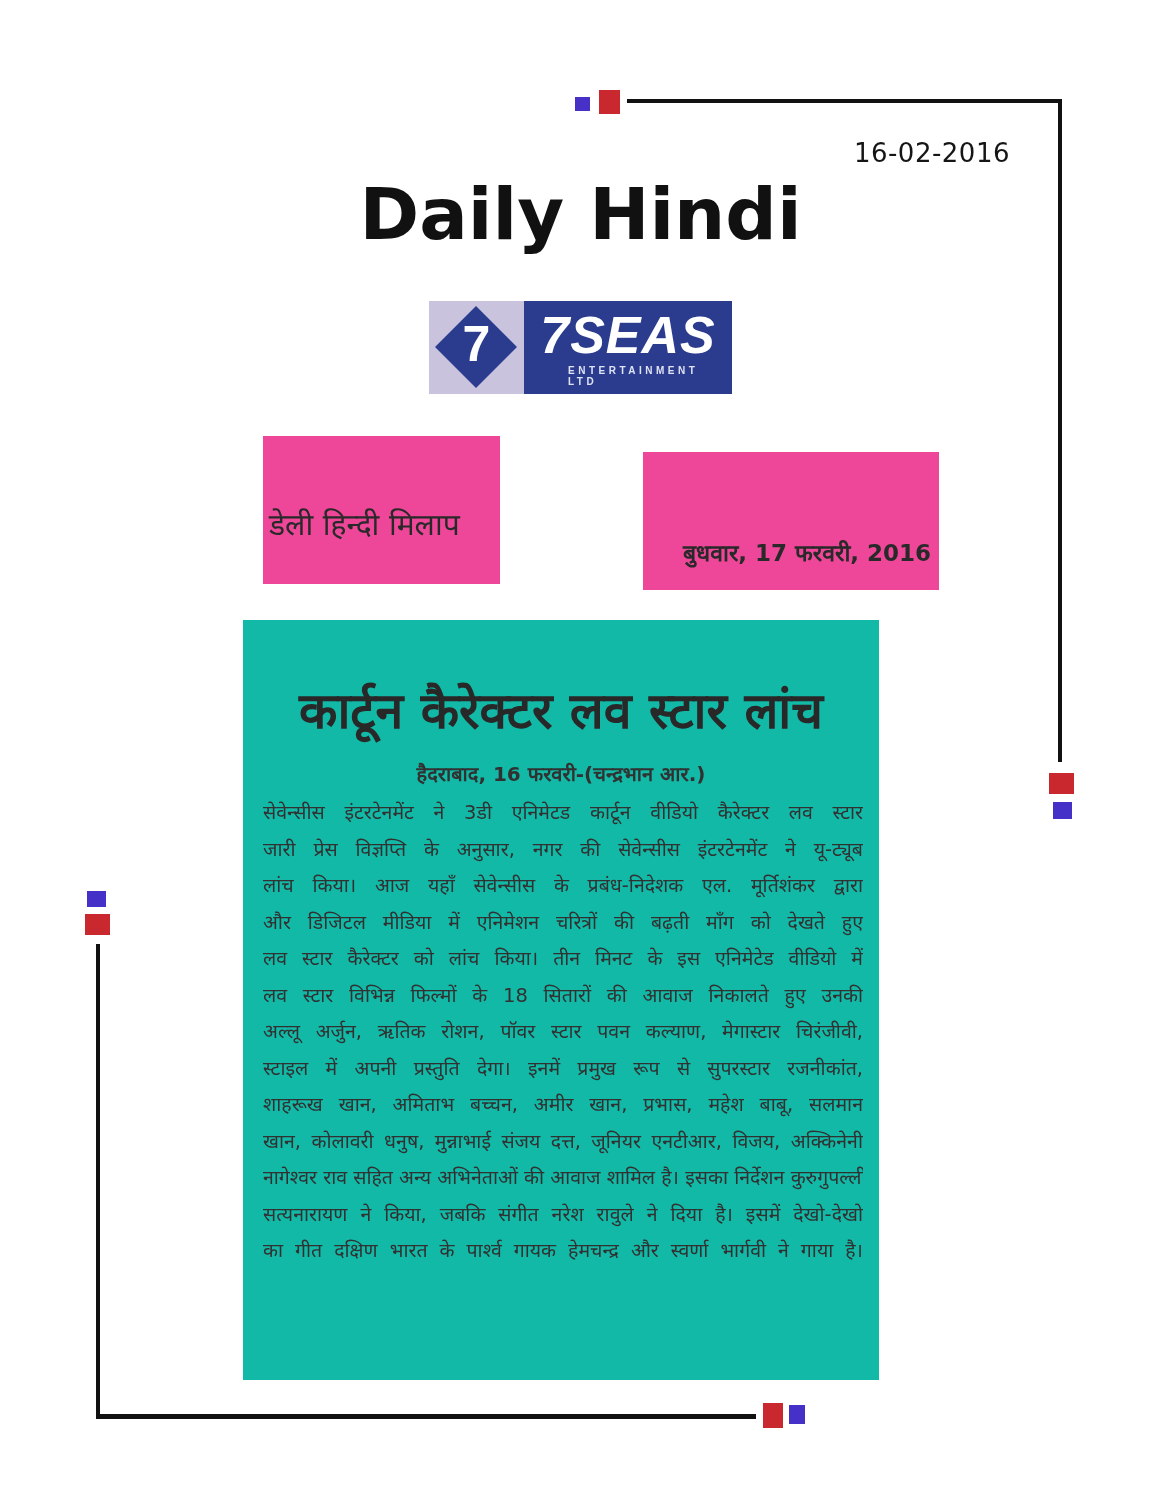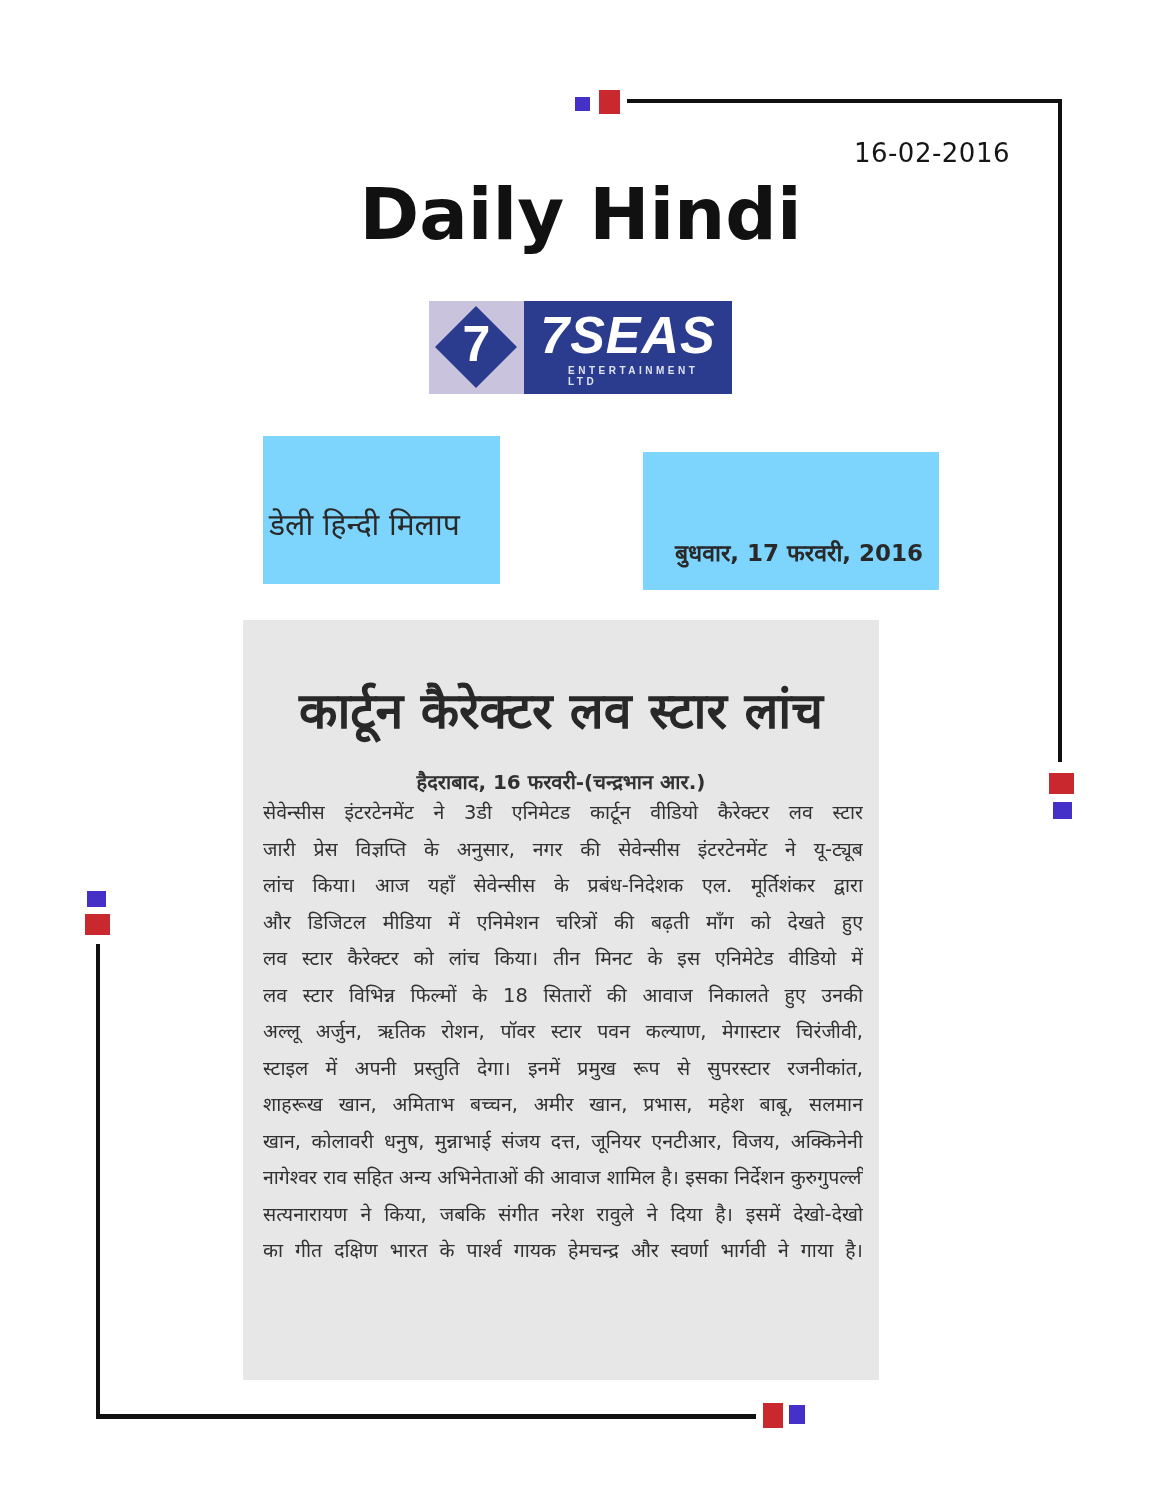--- a/index.html
+++ b/index.html
@@ -8,28 +8,28 @@
   .sq { position:absolute; }
   .date { position:absolute; left:820px; top:138px; width:190px; text-align:right; font-weight:normal; font-size:26px; color:#151515; font-family:"DejaVu Sans", sans-serif; letter-spacing:0.5px; }
   .title { position:absolute; left:0; top:172px; width:1161px; text-align:center; font-weight:bold; font-size:72px; color:#111; letter-spacing:0px; font-family:"DejaVu Sans", sans-serif; }
   .logo { position:absolute; left:429px; top:301px; width:303px; height:93px; display:flex; }
   .logo-left { width:95px; height:93px; background:#c9c3de; position:relative; }
   .logo-diamond { position:absolute; left:18px; top:17px; width:58px; height:58px; background:#2b3c8f; transform:rotate(45deg); }
   .logo-seven { position:absolute; left:0; top:14px; width:95px; text-align:center; color:#fff; font-weight:bold; font-size:50px; font-family:"Liberation Sans", sans-serif; }
   .logo-right { flex:1; background:#2b3c8f; color:#fff; display:flex; flex-direction:column; align-items:center; justify-content:center; }
   .logo-name { font-family:"Liberation Sans", sans-serif; font-weight:bold; font-size:52px; line-height:52px; letter-spacing:1px;font-style:italic; }
   .logo-sub { font-family:"Liberation Sans", sans-serif; font-weight:bold; font-size:10px; letter-spacing:3.5px; margin-top:4px; color:#dfe3f5;padding-left:44px; }
-  .clip { position:absolute; background:#7dd3fc; filter:contrast(1.02); }
+  .clip { position:absolute; background:#ec4899; filter:contrast(1.02); }
   .clip-masthead { left:263px; top:436px; width:237px; height:148px; }
   .clip-date { left:643px; top:452px; width:296px; height:138px; }
   .masthead-text { position:absolute; left:0; bottom:40px; width:100%; text-align:left; padding-left:6px; font-size:30px; color:#2b2b2b; font-family:"DejaVu Sans", sans-serif; }
-  .paper-date-text { position:absolute; left:8px; bottom:22px; width:100%; text-align:center; font-size:23px; color:#2b2b2b; font-weight:bold; font-family:"DejaVu Sans", sans-serif; }
-  .article { left:243px; top:620px; width:636px; height:760px; background:#e5e5e5; }
+  .paper-date-text { position:absolute; left:16px; bottom:22px; width:100%; text-align:center; font-size:23px; color:#2b2b2b; font-weight:bold; font-family:"DejaVu Sans", sans-serif; }
+  .article { left:243px; top:620px; width:636px; height:760px; background:#14b8a6; }
   .headline { position:absolute; left:0; top:55px; width:100%; text-align:center; font-size:50px; font-weight:bold; color:#2a2a2a; font-family:"DejaVu Sans", sans-serif; }
-  .dateline { position:absolute; left:0; top:148px; width:100%; text-align:center; font-size:20px; font-weight:bold; color:#333; font-family:"DejaVu Sans", sans-serif; }
+  .dateline { position:absolute; left:0; top:140px; width:100%; text-align:center; font-size:20px; font-weight:bold; color:#333; font-family:"DejaVu Sans", sans-serif; }
   .body { position:absolute; left:20px; top:175px; width:600px; font-size:19.5px; line-height:36.5px; color:#333; text-align:justify; font-family:"DejaVu Sans", sans-serif; }
   .body-line { display:block; white-space:nowrap; overflow:hidden; text-align-last:justify; }
 </style>
 </head>
 <body>
 
 <div class="line" style="left:627px; top:99px; width:435px; height:4px;"></div>
 <div class="line" style="left:1058px; top:99px; width:4px; height:663px;"></div>
 <div class="line" style="left:96px; top:944px; width:4px; height:475px;"></div>
 <div class="line" style="left:96px; top:1414px; width:660px; height:5px;"></div>

